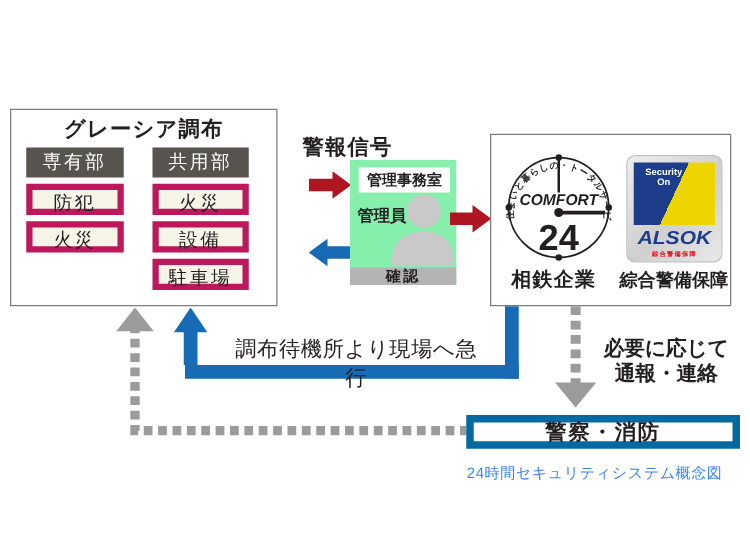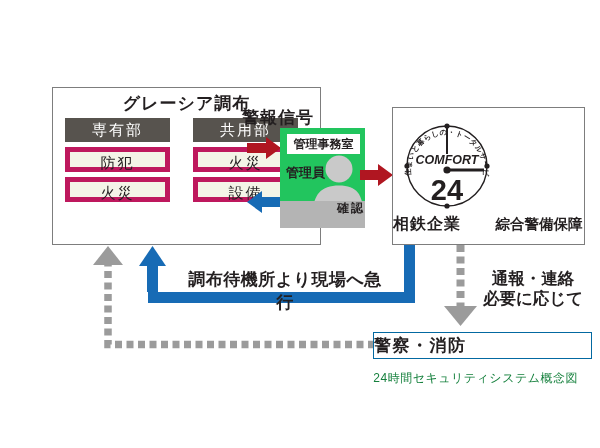--- a/index.html
+++ b/index.html
@@ -5,80 +5,81 @@
   * { margin:0; padding:0; box-sizing:border-box; }
   body { background:#ffffff; }
   .canvas {
     position:relative; width:600px; height:448px; background:#ffffff;
     font-family:"Liberation Serif","DejaVu Serif",serif;
     color:#231f20; overflow:hidden;
   }
   .abs { position:absolute; }
 
   
-  .bldg-box { left:8px; top:87px; width:269px; height:158px; background:#fff; border:1px solid #7d7d7d;margin-left:44px; }
+  .bldg-box { left:8px; top:87px; width:214px; height:158px; background:#fff; border:1px solid #7d7d7d; }
   .bldg-title { height:30px; line-height:32px; text-align:center; font-size:17px; font-weight:600; letter-spacing:1px; }
   .bldg-cols { display:flex; padding:0 22px 0 12px; gap:23px; }
   .bldg-col { flex:1; }
   .col-header { height:24px; line-height:24px; background:#57534e; color:#ffffff; text-align:center; font-size:15px; font-weight:500; letter-spacing:2px; }
   .cell { height:25px; line-height:23px; margin-top:5px; background:#f4f4e7; border:5px solid #be185d; text-align:center; font-size:15px; font-weight:500; letter-spacing:2px; }
 
   
   .alarm-label { left:242px; top:106px; font-size:17px; font-weight:600; letter-spacing:1px; }
 
   
-  .office-panel { left:280px; top:128px; width:85px; height:100px; background:#22c55e; }
+  .office-panel { left:280px; top:128px; width:85px; height:100px; background:#86efac; }
   .office-room { position:absolute; left:7px; top:6px; width:73px; height:20px; background:#ffffff; text-align:center; line-height:20px; font-size:12px; font-weight:600; }
   .office-staff { position:absolute; left:6px; top:36px; font-size:13px; font-weight:600; }
   .office-person { position:absolute; right:1px; bottom:15px; }
-  .office-confirm { position:absolute; left:0; right:0; bottom:0; height:27px; background:#b4b4b4; text-align:right; line-height:15px; font-size:12px; font-weight:600; letter-spacing:2px; }
+  .office-confirm { position:absolute; left:0; right:0; bottom:0; height:14px; background:#b4b4b4; text-align:center; line-height:15px; font-size:12px; font-weight:600; letter-spacing:2px; }
 
   
   .sec-box { left:392px; top:107px; width:193px; height:138px; background:#fff; border:1px solid #7d7d7d; }
   .comfort-logo { position:absolute; left:6px; top:8px; }
   .alsok-logo { position:absolute; left:108px; top:16px; width:77px; height:86px; border-radius:7px;
     background:linear-gradient(135deg,#ededed 0%,#cfcfcf 55%,#e9e9e9 100%); border:1px solid #bfbfbf; padding:5px 5px 3px 5px; }
   .alsok-square { width:65px; height:50px; background:linear-gradient(115deg,#1d3d8b 50%,#efd500 50%); position:relative; }
   .alsok-tagline { position:absolute; left:5px; top:4px; width:38px; color:#ffffff;
     font-family:"Liberation Sans","DejaVu Sans",sans-serif; font-size:7.5px; font-weight:bold; line-height:8px; text-align:center; }
   .alsok-brand { text-align:center; color:#1d3d8b; font-family:"Liberation Sans","DejaVu Sans",sans-serif;
     font-size:15px; font-weight:bold; font-style:italic; letter-spacing:0px; line-height:20px; transform:scaleX(1.12); margin-top:1px; }
   .alsok-subtext { text-align:center; color:#e60012; font-family:"Liberation Sans","DejaVu Sans",sans-serif; font-size:5px; font-weight:bold; letter-spacing:1px; line-height:6px; }
-  .company-a { position:absolute; left:0px; top:106px; width:100px; text-align:left; font-size:16px; font-weight:600; letter-spacing:1px; }
+  .company-a { position:absolute; left:0px; top:106px; width:100px; text-align:center; font-size:16px; font-weight:600; letter-spacing:1px; }
   .company-b { position:absolute; left:100px; top:107px; width:92px; text-align:center; font-size:14.5px; font-weight:600; }
 
   
   .blue-bar { background:#176bb5; }
-  .dispatch-label { left:180px; top:268px; width:210px; text-align:center; font-size:17px; font-weight:700; letter-spacing:0.5px; }
+  .dispatch-label { left:180px; top:268px; width:210px; text-align:center; font-size:17px; font-weight:400; letter-spacing:0.5px; }
   .report-note { left:477px; top:269px; width:112px; text-align:center; font-size:16.5px; font-weight:600; line-height:19.5px; }
 
   
-  .police-box { left:373px; top:332px; width:219px; height:27px; background:#fff; border:1px solid #0369a1;
-    display:flex; align-items:center; gap:18px; font-size:17px; font-weight:600; letter-spacing:1.5px; }
-  .caption { right:22px; top:370px; font-size:12px; font-family:"Liberation Sans","DejaVu Sans",sans-serif; color:#15803d; letter-spacing:0.5px;text-align:right; }
+  .police-box { left:373px; top:332px; width:219px; height:27px; background:#fff; border:6px solid #0369a1;
+    display:flex; align-items:center; justify-content:center; gap:18px; font-size:17px; font-weight:600; letter-spacing:1.5px; }
+  .caption { right:22px; top:370px; font-size:12px; font-family:"Liberation Sans","DejaVu Sans",sans-serif; color:#3b82f6; letter-spacing:0.5px;text-align:right; }
 
   svg text { font-weight:bold; }
 </style>
 </head>
 <body>
 
 <div class="canvas">
 
   <div class="abs bldg-box">
     <div class="bldg-title">グレーシア調布</div>
     <div class="bldg-cols">
       <div class="bldg-col">
         <div class="col-header">専有部</div>
         <div class="cell">防犯</div>
         <div class="cell">火災</div>
       </div>
       <div class="bldg-col">
         <div class="col-header">共用部</div>
         <div class="cell">火災</div>
         <div class="cell">設備</div>
+        <div class="cell">駐車場</div>
       </div>
     </div>
   </div>
 
   <div class="abs alarm-label">警報信号</div>
 
   <svg class="abs" style="left:247px; top:137px;" width="34" height="22">
     <path d="M0,6 H19 V0 L34,11 L19,22 V16 H0 Z" fill="#b01621"></path>
   </svg>
 
@@ -114,39 +115,46 @@
       <line x1="48" y1="12" x2="48" y2="38" stroke="#231f20" stroke-width="2"></line>
       <text x="48" y="48" text-anchor="middle" font-family="Liberation Sans, DejaVu Sans, sans-serif" font-size="12.5" font-style="italic" fill="#231f20">COMFORT</text>
       <circle cx="48" cy="54" r="3.6" fill="#231f20"></circle>
       <line x1="48" y1="54" x2="85" y2="54" stroke="#231f20" stroke-width="3"></line>
       <text x="48" y="84" text-anchor="middle" font-family="Liberation Sans, DejaVu Sans, sans-serif" font-size="29" fill="#231f20">24</text>
       <text font-size="7.2" fill="#231f20" letter-spacing="0.5">
         <textPath href="#comfort-arc" startOffset="1%">住まいと暮らしの・トータルサービス</textPath>
       </text>
     </svg>
 
+    <div class="alsok-logo">
+      <div class="alsok-square">
+        <div class="alsok-tagline">Security On</div>
+      </div>
+      <div class="alsok-brand">ALSOK</div>
+      <div class="alsok-subtext">綜合警備保障</div>
+    </div>
     <div class="company-a">相鉄企業</div>
     <div class="company-b">綜合警備保障</div>
   </div>
 
   <div class="abs blue-bar" style="left:404px; top:245px; width:11px; height:58px;"></div>
   <div class="abs blue-bar" style="left:148px; top:292px; width:267px; height:11px;"></div>
   <div class="abs blue-bar" style="left:147px; top:265px; width:11px; height:27px;"></div>
   <svg class="abs" style="left:139px; top:246px;" width="27" height="20">
     <polygon points="13.5,0 0,20 27,20" fill="#176bb5"></polygon>
   </svg>
   <div class="abs dispatch-label">調布待機所より現場へ急行</div>
 
   <svg class="abs" style="left:444px; top:245px;" width="33" height="83">
     <line x1="16.5" y1="0" x2="16.5" y2="62" stroke="#9b9b9b" stroke-width="8" stroke-dasharray="7 4.5"></line>
     <polygon points="16.5,81 0,61 33,61" fill="#9b9b9b"></polygon>
   </svg>
   <div class="abs report-note">
+    <div>必要に応じて</div>
     <div>通報・連絡</div>
-    <div>必要に応じて</div>
   </div>
 
   <svg class="abs" style="left:90px; top:244px;" width="285" height="108">
     <path d="M285,100.5 H18 V20" fill="none" stroke="#9b9b9b" stroke-width="7.5" stroke-dasharray="7 4.5"></path>
     <polygon points="18,2 3,21 33,21" fill="#9b9b9b"></polygon>
   </svg>
 
   <div class="abs police-box">
     <span>警察・消防</span>
   </div>

